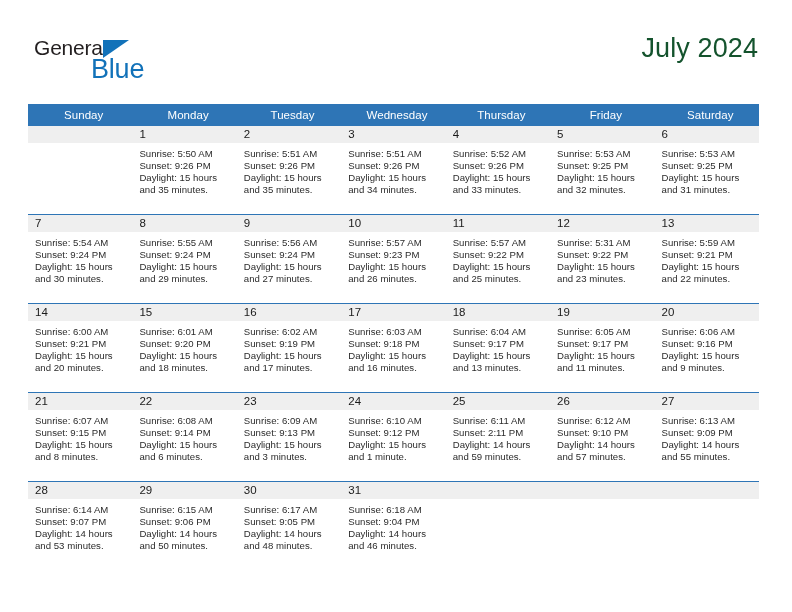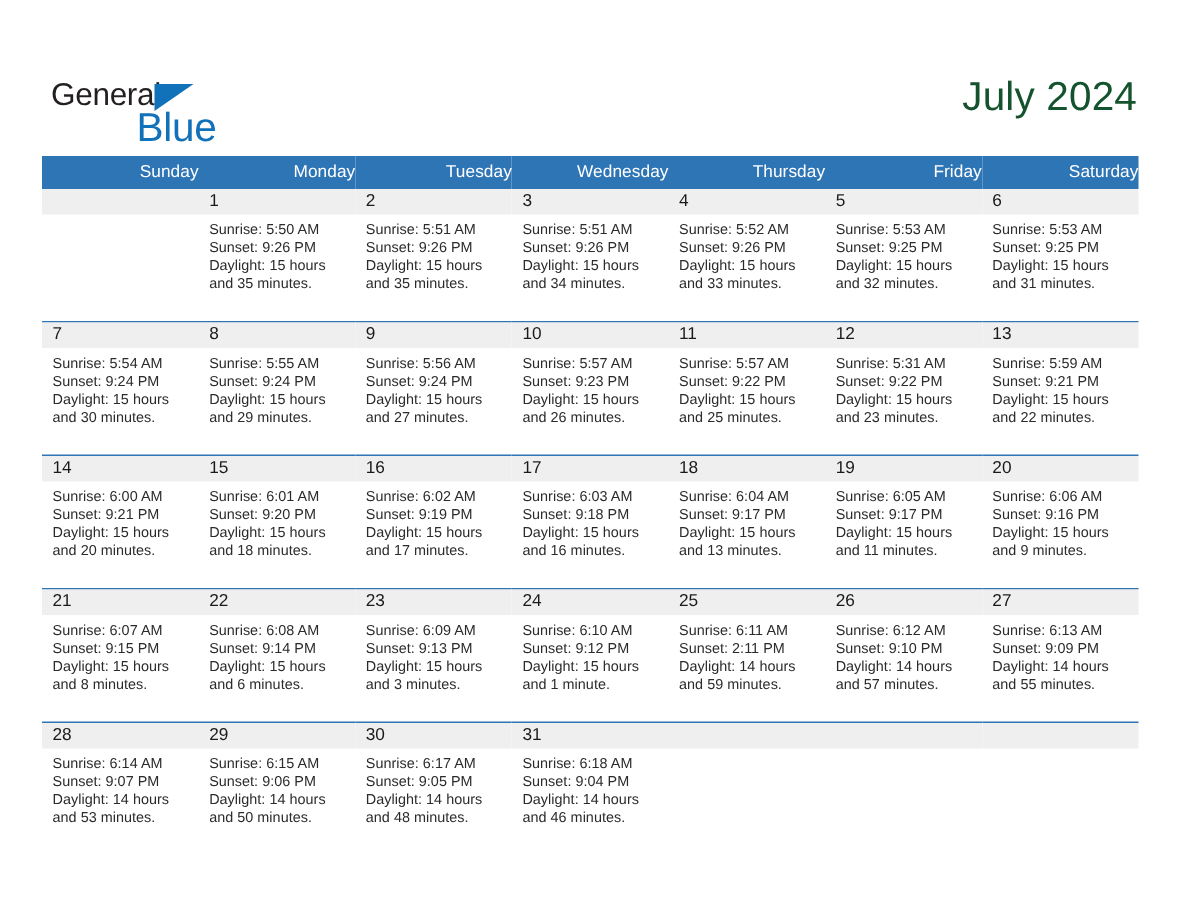--- a/index.html
+++ b/index.html
@@ -14,21 +14,21 @@
     position: relative;
     width: 792px;
     height: 612px;
     background: #ffffff;
     overflow: hidden;
   }
 
   
   .header {
     position: absolute;
-    left: 0; top: 16px;
+    left: 0; top: 0;
     width: 792px;
     height: 72px;
   }
   .logo {
     position: absolute;
     left: 34px;
     top: 36px;
     width: 130px;
     height: 50px;
   }
@@ -91,21 +91,21 @@
     border-collapse: collapse;
     table-layout: fixed;
   }
   .cal-table col { width: 104.43px; }
 
   thead th {
     background: #2e75b6;
     color: #ffffff;
     font-size: 11.5px;
     font-weight: normal;
-    text-align: right;
+    text-align: center;
     padding: 5px 0 5px 7px;
     height: 21px;
     letter-spacing: 0.05px;
   }
 
   tbody tr.week-row td {
     vertical-align: top;
     padding: 0;
     border-top: 1.3px solid #2e75b6;
     background: #ffffff;

